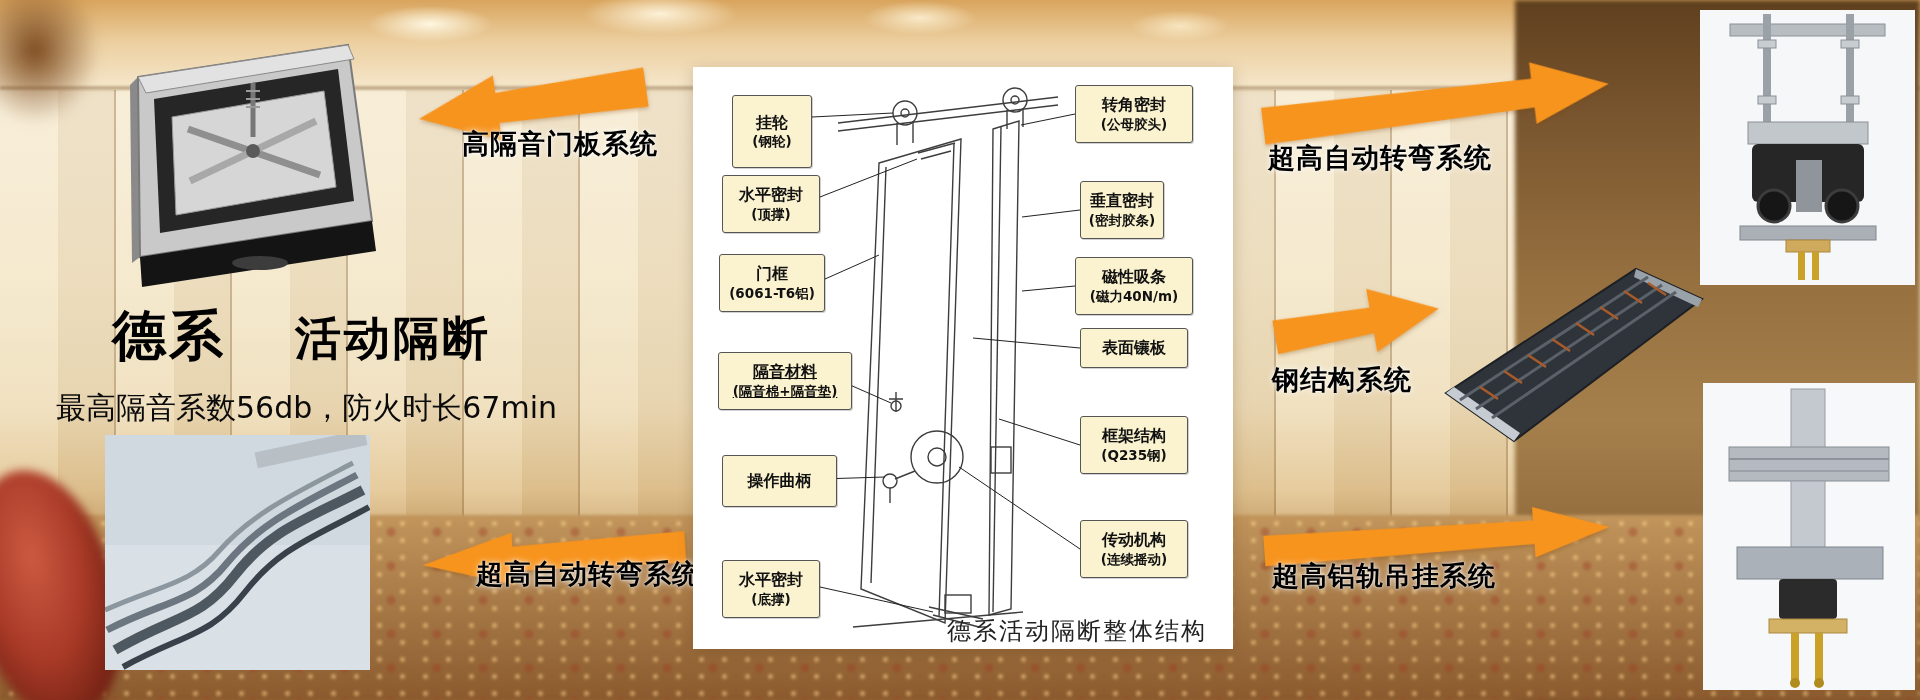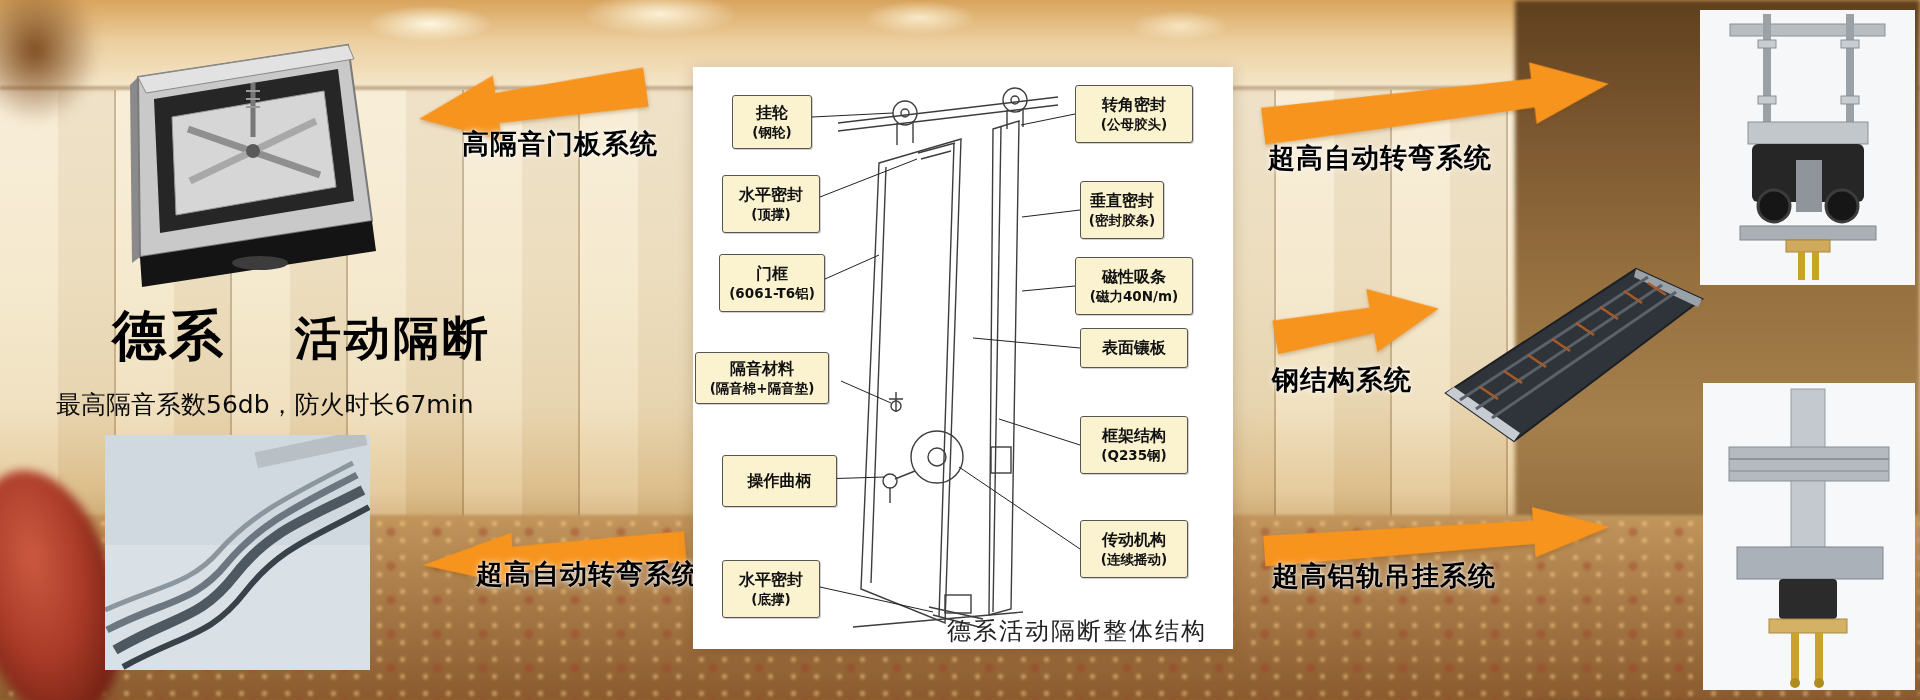--- a/index.html
+++ b/index.html
@@ -48,21 +48,21 @@
   .arrow { position:absolute; filter:drop-shadow(0 2px 2px rgba(120,60,0,.30)); }
   .syslabel { position:absolute; font-size:27px; font-weight:800; color:#000;
     letter-spacing:1px; white-space:nowrap;
     text-shadow:0 0 6px rgba(255,255,255,.9), 0 0 2px #fff; }
 
   
   .brand { position:absolute; left:112px; top:300px; display:flex; align-items:baseline;
     gap:24px; color:#000; }
   .brand-strong { font-size:54px; font-weight:900; letter-spacing:3px; }
   .brand-light { font-size:46px; font-weight:600; letter-spacing:3px;margin-left:45px; }
-  .subtitle { position:absolute; left:56px; top:388px; font-size:25px; color:#0a0a0a; }
+  .subtitle { position:absolute; left:56px; top:388px; font-size:30px; color:#0a0a0a; }
 
   
   .diagram-panel { position:absolute; left:693px; top:67px; width:540px; height:582px;
     background:#ffffff; box-shadow:0 3px 14px rgba(90,60,20,.25); }
   .diagram-panel > svg { position:absolute; left:0; top:0; width:540px; height:580px; }
   .callout { position:absolute; background:#FBF3CF; border:1px solid #555;
     border-radius:3px; text-align:center; padding:3px 3px; color:#111;
     display:flex; flex-direction:column; justify-content:center;
     box-shadow:1px 1px 0 rgba(0,0,0,.18); }
   .callout-label { font-size:16px; font-weight:700; line-height:1.3; white-space:nowrap; }
@@ -168,33 +168,33 @@
         <path d="M127,520 L240,545"></path>
         <path d="M382,47 L328,58"></path>
         <path d="M387,143 L329,150"></path>
         <path d="M382,219 L329,224"></path>
         <path d="M387,281 L280,271"></path>
         <path d="M387,378 L306,352"></path>
         <path d="M387,482 L266,400"></path>
       </g>
     </svg>
 
-    <div class="callout" style="left:39px; top:28px; width:80px; height:54px;">
+    <div class="callout" style="left:39px; top:28px; width:80px; height:73px;">
       <div class="callout-label">挂轮</div>
       <div class="callout-sub">(钢轮)</div>
     </div>
     <div class="callout" style="left:29px; top:108px; width:98px; height:58px;">
       <div class="callout-label">水平密封</div>
       <div class="callout-sub">(顶撑)</div>
     </div>
     <div class="callout" style="left:26px; top:187px; width:106px; height:58px;">
       <div class="callout-label">门框</div>
       <div class="callout-sub">(6061-T6铝)</div>
     </div>
-    <div class="callout" style="left:2px; top:285px; width:134px; height:52px;">
+    <div class="callout" style="left:25px; top:285px; width:134px; height:58px;text-decoration:underline;">
       <div class="callout-label">隔音材料</div>
       <div class="callout-sub">(隔音棉+隔音垫)</div>
     </div>
     <div class="callout" style="left:29px; top:388px; width:115px; height:52px;">
       <div class="callout-label">操作曲柄</div>
       <div class="callout-sub"></div>
     </div>
     <div class="callout" style="left:29px; top:493px; width:98px; height:58px;">
       <div class="callout-label">水平密封</div>
       <div class="callout-sub">(底撑)</div>

